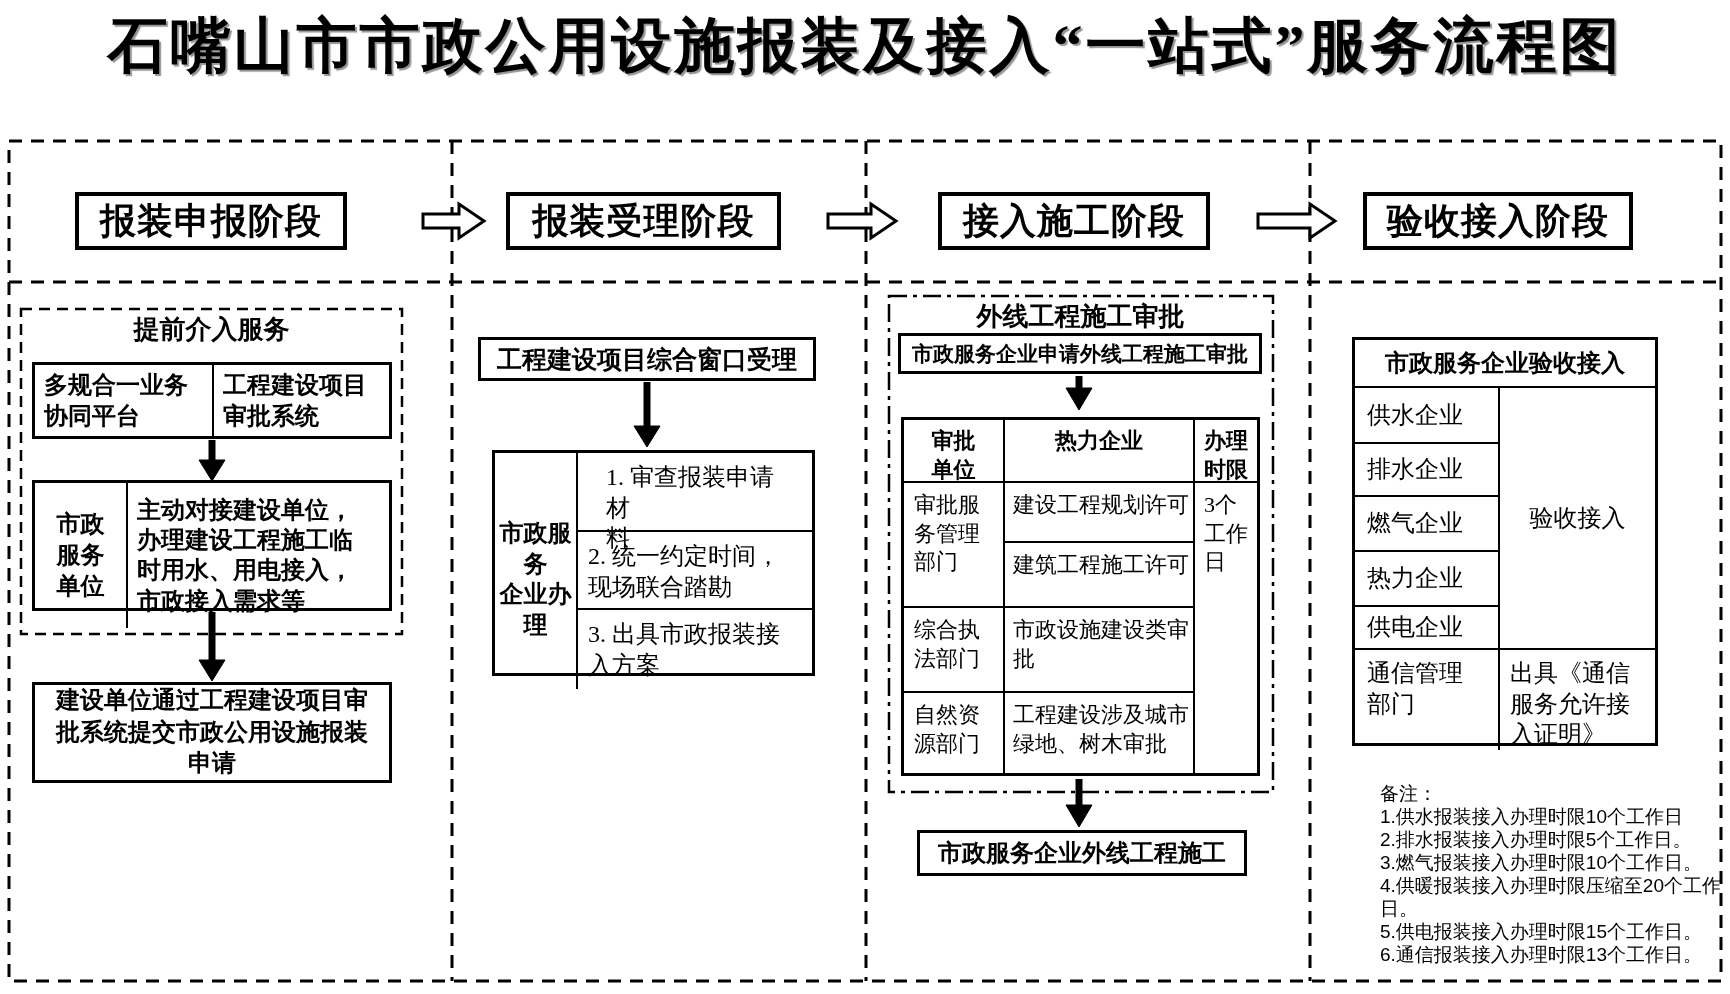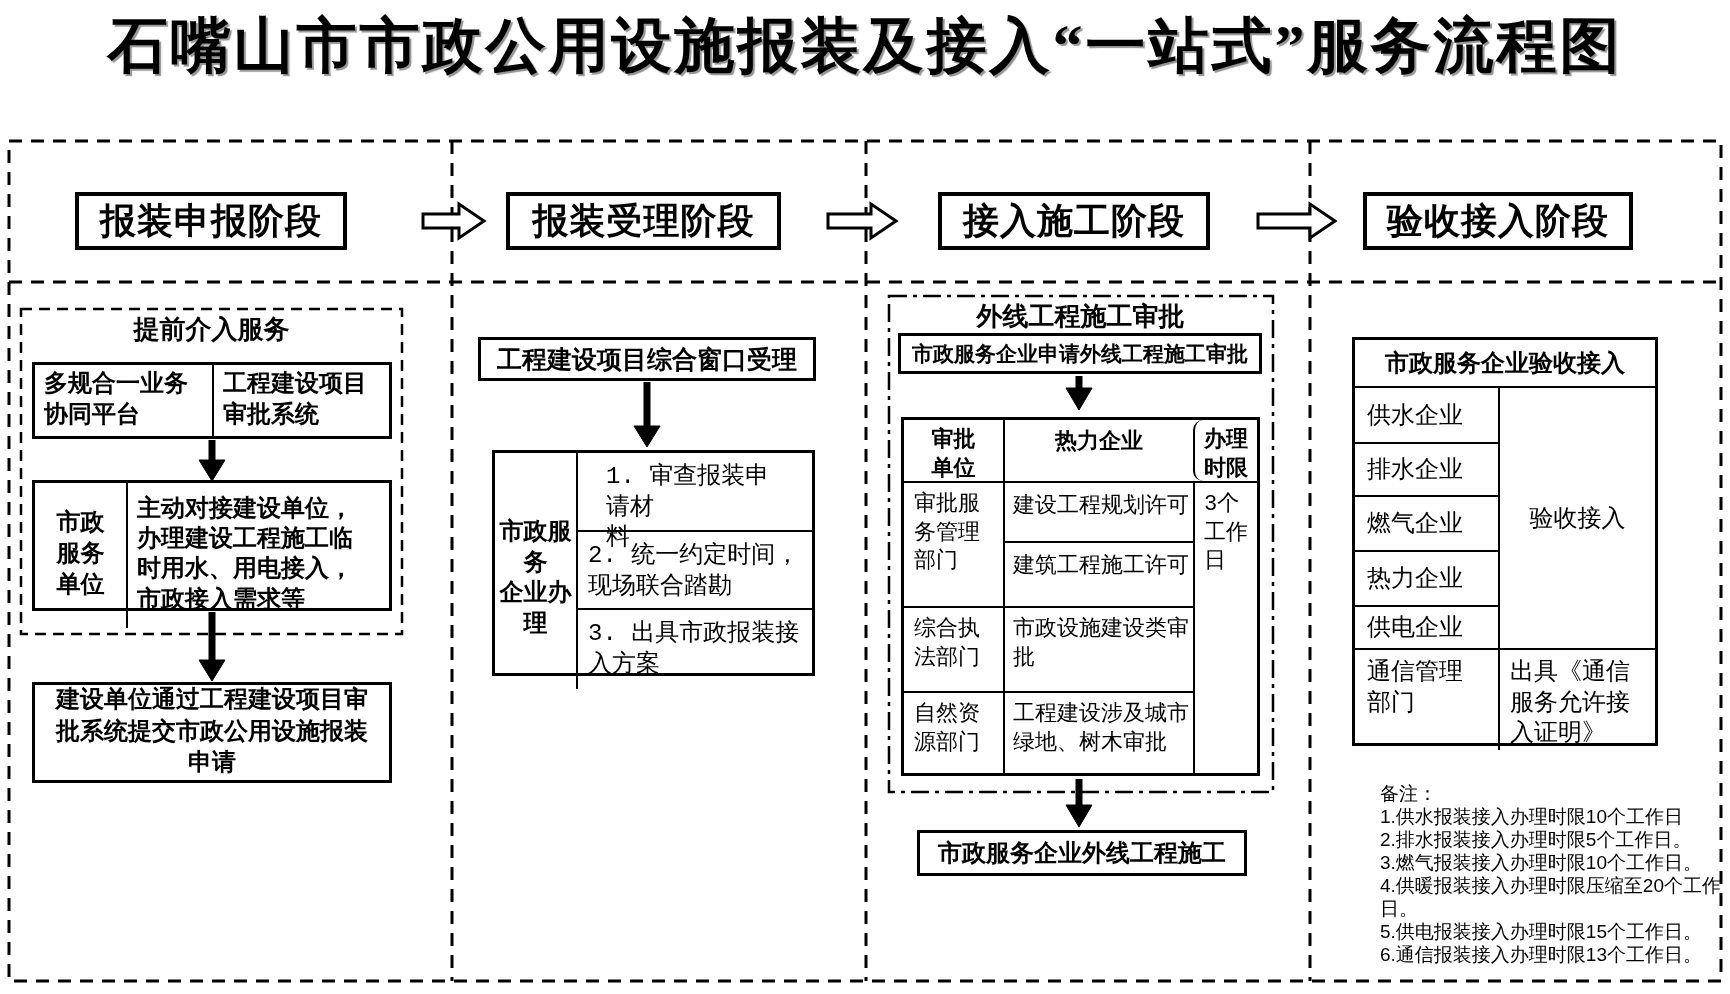--- a/index.html
+++ b/index.html
@@ -9,21 +9,21 @@
   
   .title{left:0;top:6px;width:1730px;text-align:center;font-size:60px;font-weight:900;
          letter-spacing:3px;font-family:"Liberation Serif",serif;
          text-shadow:2px 2px 1px rgba(60,60,60,.55);white-space:nowrap;}
   
   .stage{border:4px solid #000;background:#fff;display:flex;align-items:center;justify-content:center;
          font-family:"Liberation Sans",sans-serif;font-weight:bold;font-size:36px;letter-spacing:1px;z-index:2;}
   
   .solidbox{border:3px solid #000;background:#fff;display:flex;align-items:center;justify-content:center;
             text-align:center;font-weight:bold;z-index:2;}
-  .pre{white-space:pre-line;font-family:Liberation Mono, monospace;}
+  .pre{white-space:pre-line;}
   
   .sect-title{text-align:center;font-weight:bold;z-index:2;}
   
   .tbl{border:3px solid #000;background:#fff;display:grid;z-index:2;}
   .cell{box-sizing:border-box;display:flex;}
   .bl{border-left:2px solid #000;}
   .bt{border-top:2px solid #000;}
   .vc{align-items:center;}
   .hc{justify-content:center;text-align:center;}
   .top{align-items:flex-start;}
@@ -91,21 +91,21 @@
   </div>
 
   <div class="abs sect-title" style="left:889px;top:299px;width:383px;font-size:26px;">外线工程施工审批</div>
 
   <div class="abs solidbox" style="left:898px;top:333px;width:364px;height:41px;font-size:21px;">市政服务企业申请外线工程施工审批</div>
 
   <div class="abs tbl" style="left:901px;top:417px;width:359px;height:359px;grid-template-columns:99px 190px 1fr;grid-template-rows:61px 60px 65px 85px 1fr;">
     <div class="cell hc f22 bold pre top" style="grid-row:1;grid-column:1;padding-top:7px;">审批
 单位</div>
     <div class="cell hc f22 bold bl top" style="grid-row:1;grid-column:2;padding-top:7px;">热力企业</div>
-    <div class="cell hc f22 bold pre bl top" style="grid-row:1;grid-column:3;padding-top:7px;border-radius:10px;">办理
+    <div class="cell hc f22 bold pre bl top" style="grid-row:1;grid-column:3;padding-top:7px;">办理
 时限</div>
 
     <div class="cell f22 pre bt top" style="grid-row:2/4;grid-column:1;padding:8px 4px 0 10px;">审批服
 务管理
 部门</div>
     <div class="cell f22 bl bt top" style="grid-row:2;grid-column:2;padding:8px 3px 0 8px;">建设工程规划许可</div>
     <div class="cell f22 bl bt top" style="grid-row:3;grid-column:2;padding:8px 3px 0 8px;">建筑工程施工许可</div>
     <div class="cell f22 pre bl bt top" style="grid-row:2/6;grid-column:3;padding:8px 2px 0 9px;">3个
 工作
 日</div>

